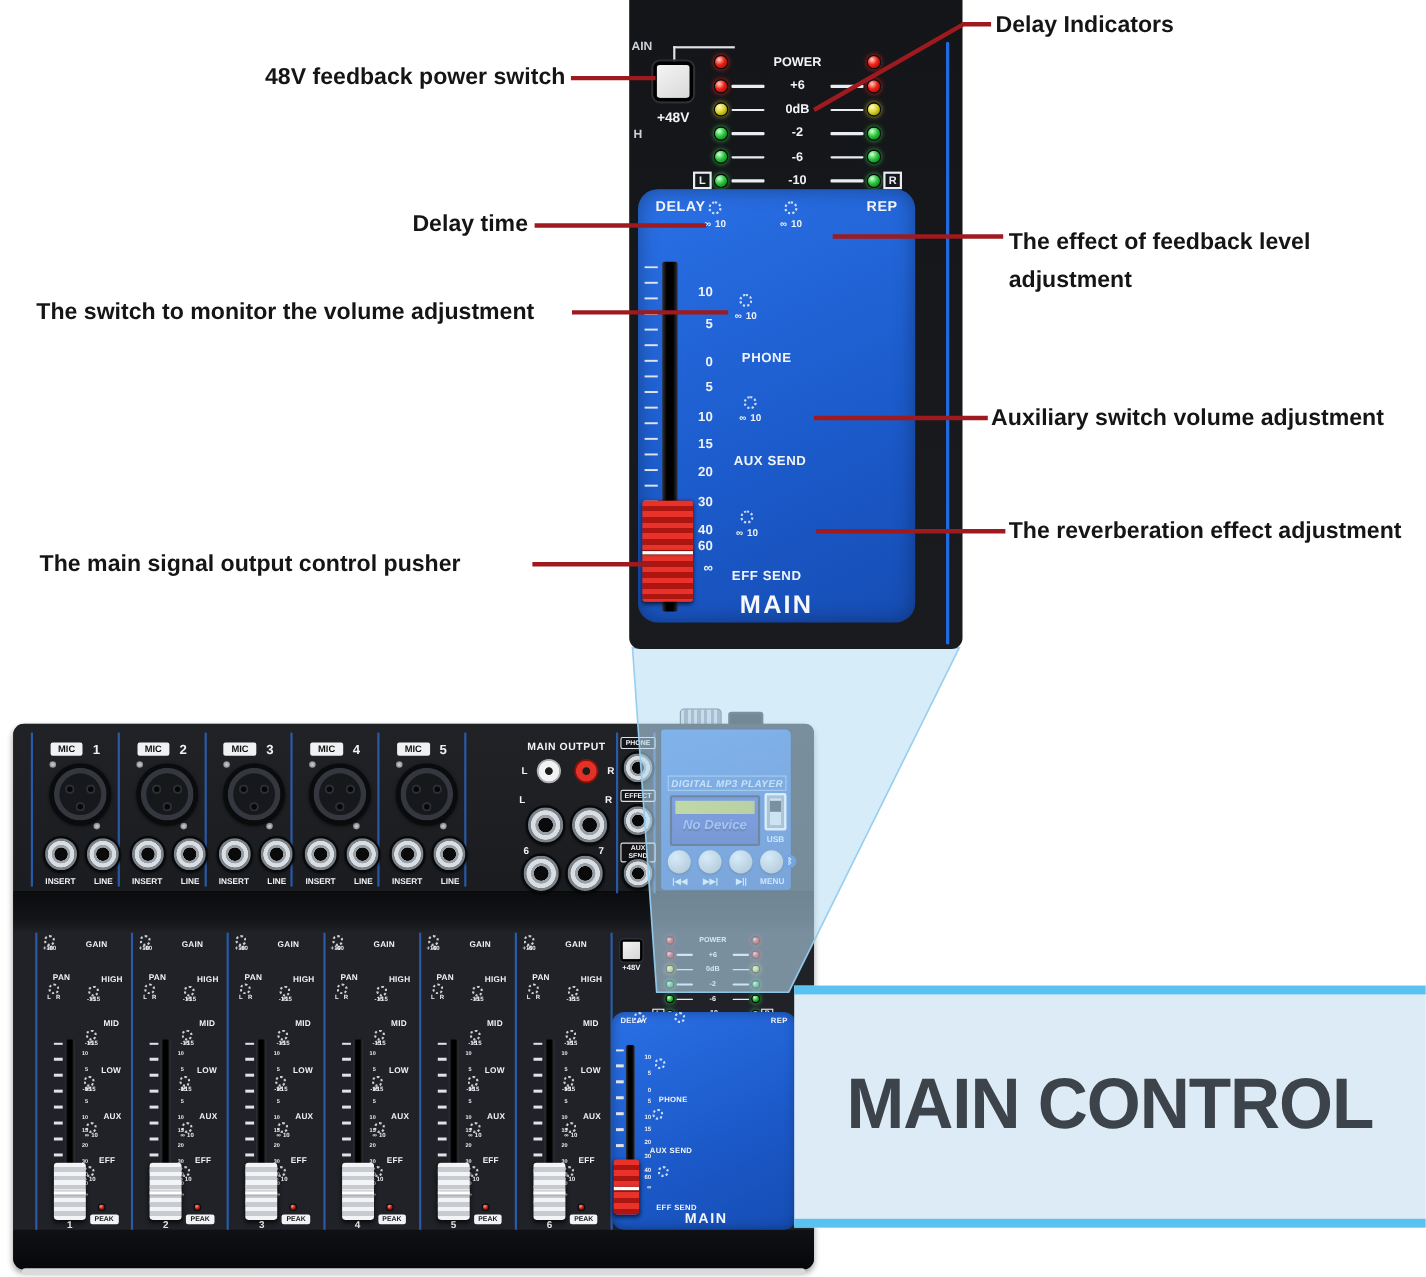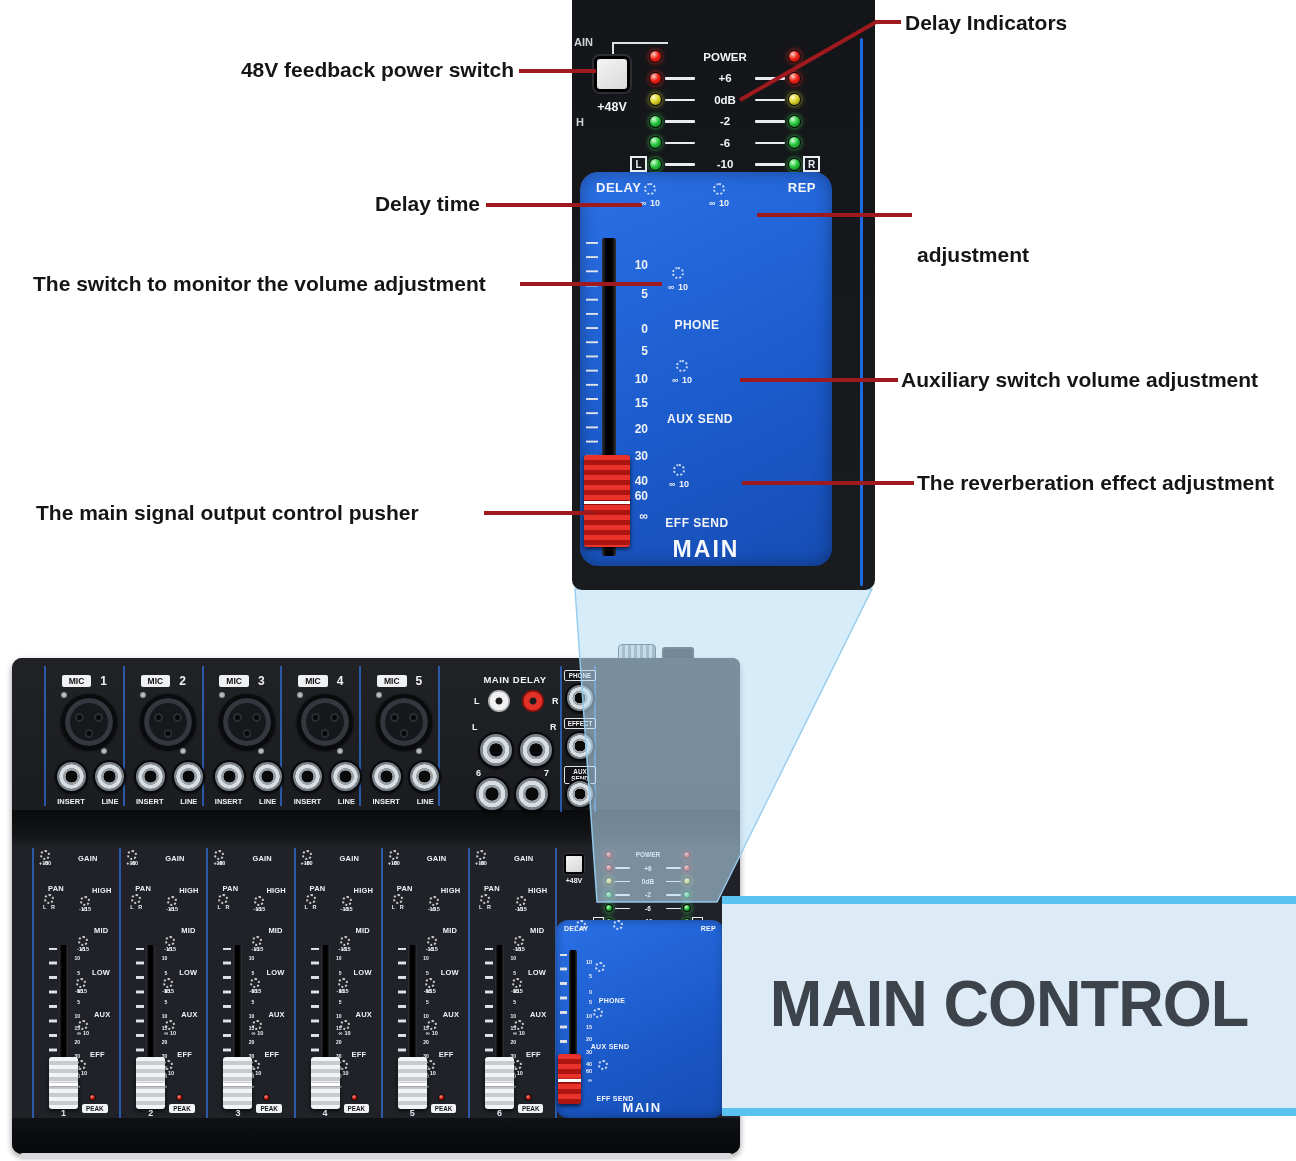--- a/index.html
+++ b/index.html
@@ -69,21 +69,21 @@
 .blbl{position:absolute;color:#f2f4f8;font-weight:700;font-size:12px;letter-spacing:.5px}
 .blbl.ctr{text-align:center}
 #mainlbl{position:absolute;left:0;top:364px;width:100%;text-align:center;color:#f5f7fa;font-weight:700;font-size:23px;letter-spacing:2px}
 
 #mixer{left:12px;top:658px;width:728px;height:496px;background:#1a1b1f;border-radius:10px 8px 10px 10px;z-index:2;box-shadow:0 3px 6px rgba(0,0,0,.4)}
 #mixer::after{content:"";position:absolute;left:8px;right:8px;bottom:-5px;height:6px;background:#d9dadc;border-radius:3px}
 #topdeck{position:absolute;left:0;top:0;width:100%;height:154px;background:linear-gradient(180deg,#212226,#1b1c20);border-radius:10px 8px 0 0;border-bottom:2px solid #0a0b0d}
 #hinge{position:absolute;left:0;top:154px;width:100%;height:34px;background:linear-gradient(180deg,#0b0c0e,#141518 70%,#1e1f24)}
 #deck{position:absolute;left:0;top:188px;width:100%;height:272px;background:#202228}
 #botbar{position:absolute;left:0;top:460px;width:100%;height:36px;background:linear-gradient(180deg,#101114,#06070a);border-radius:0 0 10px 10px}
-#top-channels{position:absolute;left:32px;top:8px;width:396px;height:140px;display:flex;border-left:2px solid rgba(45,105,200,.8)}
+#top-channels{position:absolute;left:16px;top:8px;width:396px;height:140px;display:flex;border-left:2px solid rgba(45,105,200,.8)}
 .tch{position:relative;width:87.2px;height:140px;border-right:2px solid rgba(45,105,200,.8)}
 .tchhead{position:absolute;left:0;right:0;top:8px;display:flex;justify-content:center;gap:9px;align-items:center}
 .micbox{background:#f0f1f3;color:#111;font-size:8.5px;font-weight:700;padding:1px 7px;border-radius:2px}
 .micnum{color:#f0f1f3;font-size:12px;font-weight:700}
 .tch .xlr{left:15px;top:28px}
 .tch .screw.s1{left:15px;top:26px}.tch .screw.s2{right:16px;top:82px}
 .tch .jack{width:33px;height:33px;top:94px}
 .tch .j-insert{left:9px}.tch .j-line{left:47px}
 .jlbl{position:absolute;color:#eef1f6;font-weight:700;font-size:7.5px;top:131px;text-align:center}
 .l-insert{left:2px;width:46px}.l-line{left:45px;width:38px}
@@ -133,21 +133,21 @@
 #pwr{position:absolute;left:662px;top:647px;width:32px;height:14px;border-radius:3px;background:#121316;border:2px solid #26282d;z-index:1}
 </style>
 </head>
 <body>
 
 <div class="co" style="left:190px;top:54px;width:324px;text-align:right">48V feedback power switch</div>
 <div class="co" style="left:905px;top:7px">Delay Indicators</div>
 <div class="co" style="left:356px;top:188px;width:124px;text-align:right">Delay time</div>
 <div class="co" style="left:33px;top:268px">The switch to monitor the volume adjustment</div>
 <div class="co" style="left:917px;top:203px;line-height:1.65">
-  <br>
+  <span>The effect of feedback level</span><br>
   <span>adjustment</span>
 </div>
 <div class="co" style="left:901px;top:364px">Auxiliary switch volume adjustment</div>
 <div class="co" style="left:917px;top:467px">The reverberation effect adjustment</div>
 <div class="co" style="left:36px;top:497px">The main signal output control pusher</div>
 
 <div id="goose"></div>
 <div id="pwr"></div>
 
 <div id="mixer" class="abs">
@@ -238,21 +238,21 @@
           <i class="p3"></i>
         </span>
         <span class="jack j-insert"></span>
         <span class="jack j-line"></span>
         <b class="jlbl l-insert">INSERT</b>
         <b class="jlbl l-line">LINE</b>
       </div>
     </div>
 
   <div id="outsec">
-    <div id="outtitle">MAIN DELAY</div>
+    <div id="outtitle">MAIN OUTPUT</div>
     <b class="tinyl" style="left:4px;top:30px">L</b>
     <span class="rca white" style="left:18px;top:24px"></span>
     <span class="rca red" style="left:52px;top:24px"></span>
     <b class="tinyl" style="left:82px;top:30px">R</b>
     <b class="tinyl" style="left:2px;top:56px">L</b>
     <b class="tinyl" style="left:80px;top:56px">R</b>
     <span class="jack" style="left:8px;top:66px"></span>
     <span class="jack" style="left:48px;top:66px"></span>
     <b class="tinyl" style="left:6px;top:102px">6</b>
     <b class="tinyl" style="left:74px;top:102px">7</b>
@@ -262,20 +262,38 @@
 
   <div id="jackcol">
     <b class="jbox" style="top:4px">PHONE</b>
     <span class="jack" style="top:17px"></span>
     <b class="jbox" style="top:52px">EFFECT</b>
     <span class="jack" style="top:65px"></span>
     <b class="jbox" style="top:100px">AUX SEND</b>
     <span class="jack" style="top:113px"></span>
   </div>
 
+  <div id="mp3">
+    <div id="mp3title">DIGITAL MP3 PLAYER</div>
+    <div id="lcd">
+      <div id="lcdbar"></div>
+      <div id="lcdtxt">No Device</div>
+    </div>
+    <div id="usb"></div>
+    <div id="usblbl">USB</div>
+    <span class="tbtn" style="left:6px"></span>
+    <span class="tbtn" style="left:34px"></span>
+    <span class="tbtn" style="left:62px"></span>
+    <span class="tbtn" style="left:90px"></span>
+    <b class="tlbl" style="left:3px">|◀◀</b>
+    <b class="tlbl" style="left:31px">▶▶|</b>
+    <b class="tlbl" style="left:59px">▶||</b>
+    <b class="tlbl" style="left:87px">MENU</b>
+    <span id="bt">ᛒ</span>
+  </div>
 
   <div id="strips">
       <div class="strip">
         <span class="kwrap k-st" style="left:6px;top:2px;--ptr:#e23227;--rot:-135deg"><span class="knob"><i class="ptr"></i></span><b class="kend min">+10</b><b class="kend max">-60</b></span>
         <b class="slbl" style="left:44px;top:6px">GAIN</b>
         <span class="kwrap k-st2" style="left:10px;top:46px;--ptr:#f2f2f2;--rot:135deg"><span class="knob"><i class="ptr"></i></span><b class="kend min">L</b><b class="kend max">R</b></span>
         <b class="slbl" style="left:14px;top:36px">PAN</b>
         <span class="kwrap k-st2" style="left:46px;top:48px;--ptr:#2fcf6e;--rot:120deg"><span class="knob"><i class="ptr"></i></span><b class="kend min">-15</b><b class="kend max">+15</b></span>
         <b class="slbl" style="left:58px;top:38px">HIGH</b>
         <span class="kwrap k-st2" style="left:44px;top:88px;--ptr:#2fcf6e;--rot:120deg"><span class="knob"><i class="ptr"></i></span><b class="kend min">-15</b><b class="kend max">+15</b></span>

